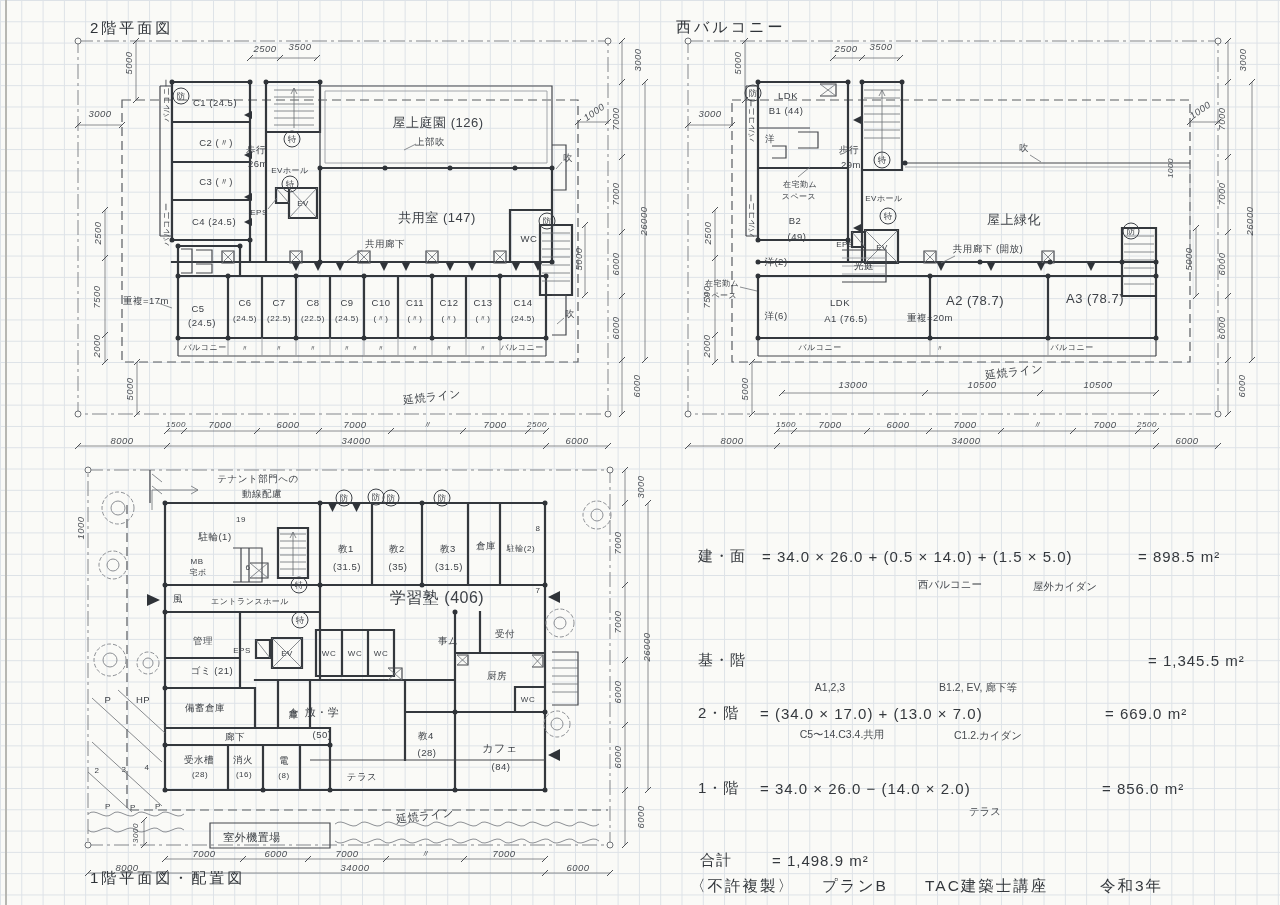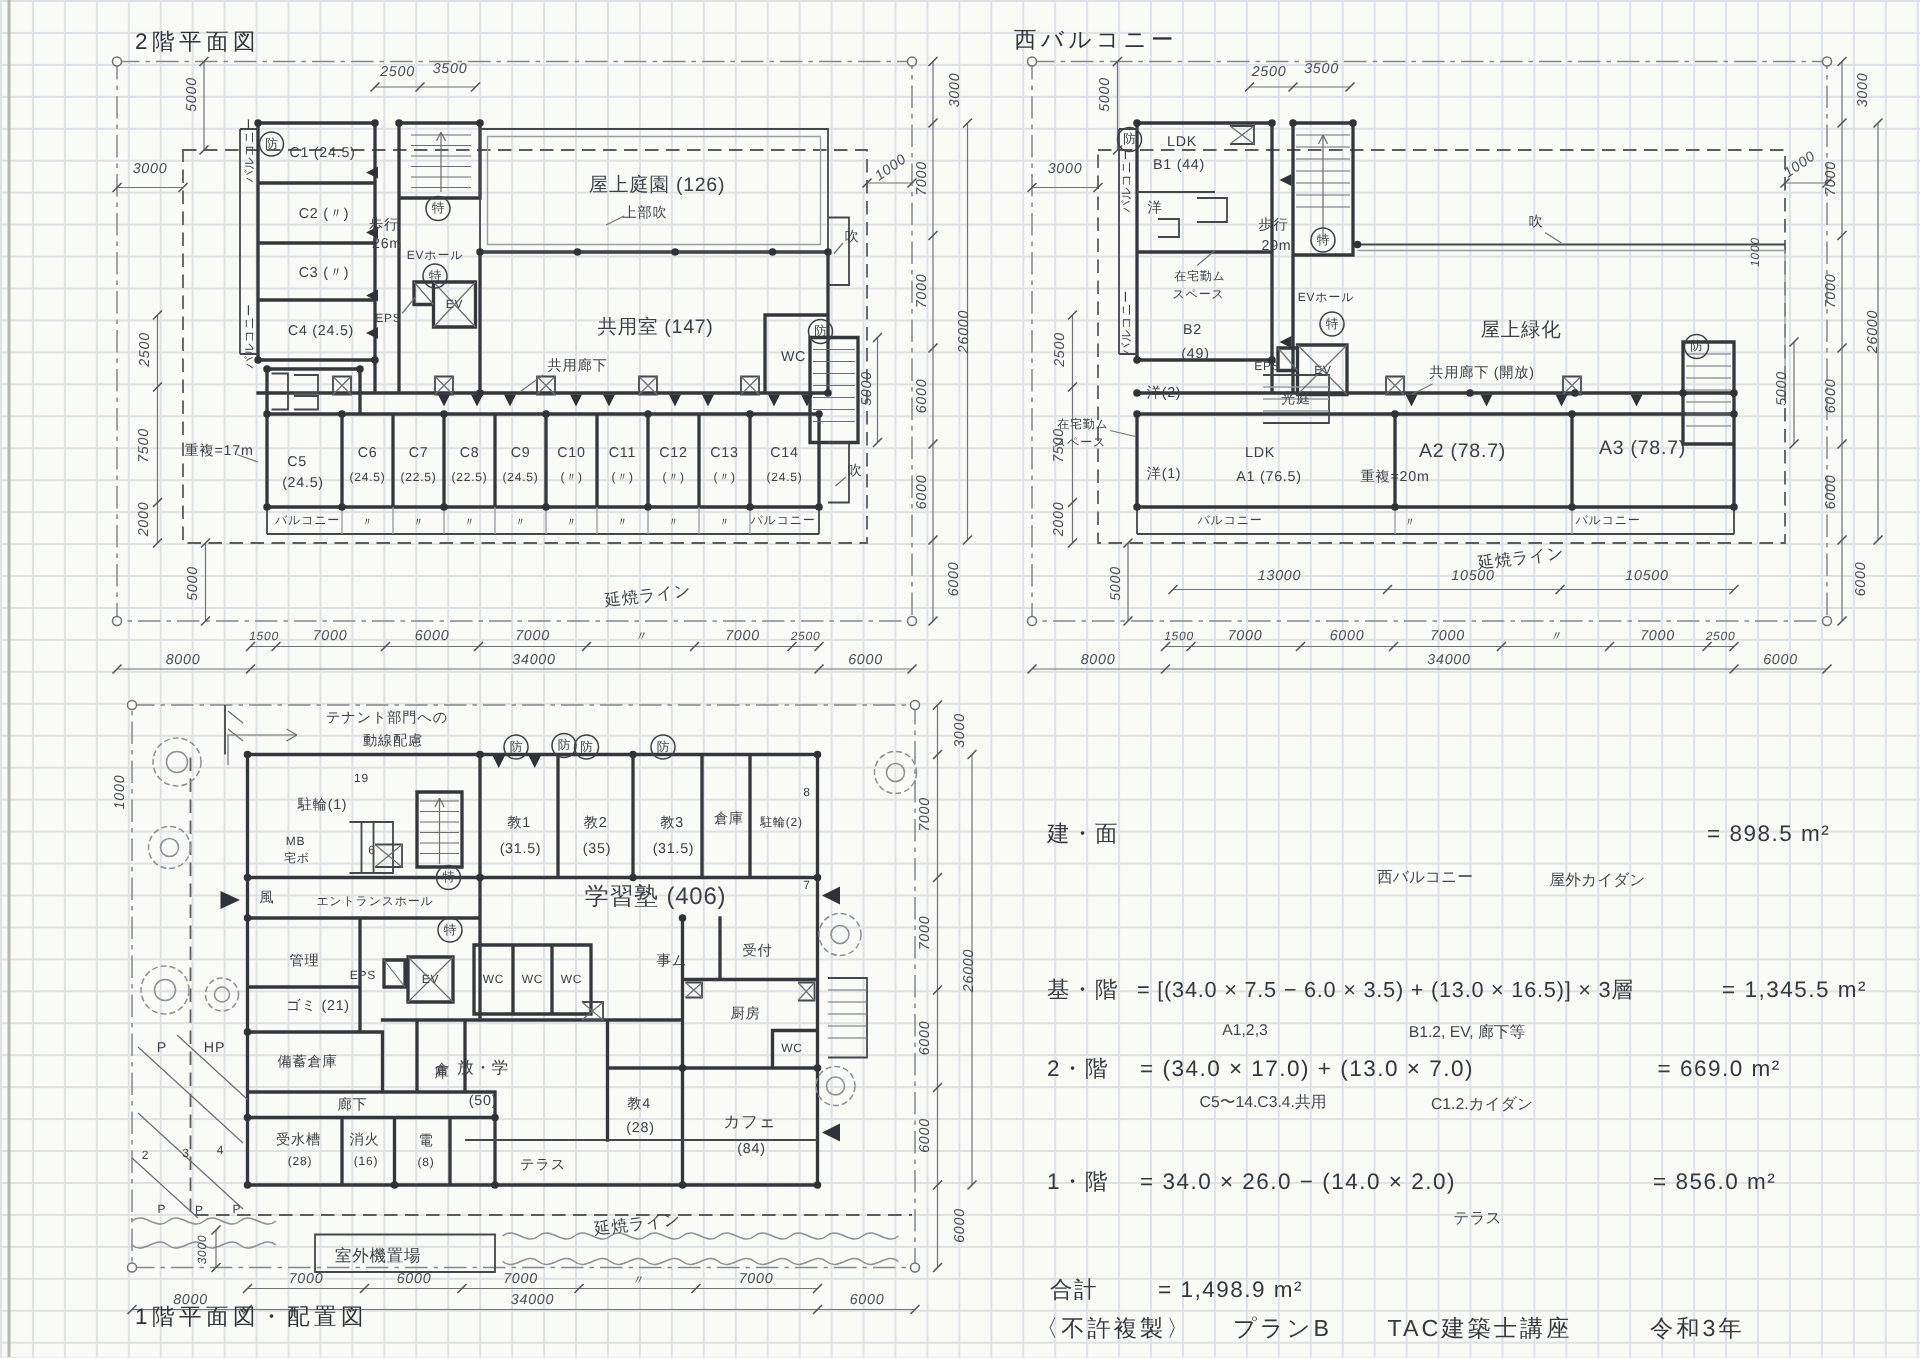--- a/index.html
+++ b/index.html
@@ -295,21 +295,21 @@
 <span class="lb xs" style="left:845px;top:244px">EPS</span>
 <span class="lb xs" style="left:882px;top:247px">EV</span>
 <span class="lb s" style="left:1024px;top:148px">吹</span>
 <span class="lb t" style="left:1014px;top:220px">屋上緑化</span>
 <span class="lb s" style="left:988px;top:249px">共用廊下 (開放)</span>
 <span class="circ" style="left:1131px;top:231px">防</span>
 <span class="lb s" style="left:776px;top:262px">洋(2)</span>
 <span class="lb s" style="left:864px;top:266px">光庭</span>
 <span class="lb xs" style="left:722px;top:283px">在宅勤ム</span>
 <span class="lb xs" style="left:720px;top:295px">スペース</span>
-<span class="lb s" style="left:776px;top:316px">洋(1)</span>
+<span class="lb s" style="left:776px;top:316px">洋(6)</span>
 <span class="lb s" style="left:840px;top:302px">LDK</span>
 <span class="lb s" style="left:846px;top:318px">A1 (76.5)</span>
 <span class="lb s" style="left:930px;top:318px">重複=20m</span>
 <span class="lb t" style="left:975px;top:300px">A2 (78.7)</span>
 <span class="lb t" style="left:1095px;top:298px">A3 (78.7)</span>
 <span class="lb xs" style="left:820px;top:347px">バルコニー</span>
 <span class="lb xs" style="left:940px;top:348px">〃</span>
 <span class="lb xs" style="left:1072px;top:347px">バルコニー</span>
 <span class="lb rsm" style="left:1014px;top:372px">延焼ライン</span>
 <span class="lb dim" style="left:846px;top:48px">2500</span>
@@ -420,25 +420,25 @@
 <span class="lb dim" style="left:276px;top:853px">6000</span>
 <span class="lb dim" style="left:347px;top:853px">7000</span>
 <span class="lb dim" style="left:425px;top:854px">〃</span>
 <span class="lb dim" style="left:504px;top:853px">7000</span>
 <span class="lb dim" style="left:127px;top:867px">8000</span>
 <span class="lb dim" style="left:355px;top:867px">34000</span>
 <span class="lb dim" style="left:578px;top:867px">6000</span>
 <span class="lb dxs rot" style="left:135px;top:833px">3000</span>
 
 <span class="la calc" style="left:698px;top:556px">建・面</span>
+<span class="la calc" style="left:762px;top:556px">= 34.0 × 26.0 + (0.5 × 14.0) + (1.5 × 5.0)</span>
 <span class="la calc" style="left:1138px;top:556px">= 898.5 m²</span>
 <span class="cnote" style="left:950px;top:585px">西バルコニー</span>
 <span class="cnote" style="left:1065px;top:587px">屋外カイダン</span>
 <span class="la calc" style="left:698px;top:660px">基・階</span>
-<span class="la cf" style="left:758px;top:660px">= [(34.0 × 7.5 − 6.0 × 3.5) + (13.0 × 16.5)] × 3層</span>
 <span class="la calc" style="left:1148px;top:660px">= 1,345.5 m²</span>
 <span class="cnote" style="left:830px;top:687px">A1,2,3</span>
 <span class="cnote" style="left:978px;top:688px">B1.2, EV, 廊下等</span>
 <span class="la calc" style="left:698px;top:713px">2・階</span>
 <span class="la calc" style="left:760px;top:713px">= (34.0 × 17.0) + (13.0 × 7.0)</span>
 <span class="la calc" style="left:1105px;top:713px">= 669.0 m²</span>
 <span class="cnote" style="left:842px;top:735px">C5〜14.C3.4.共用</span>
 <span class="cnote" style="left:988px;top:736px">C1.2.カイダン</span>
 <span class="la calc" style="left:698px;top:788px">1・階</span>
 <span class="la calc" style="left:760px;top:788px">= 34.0 × 26.0 − (14.0 × 2.0)</span>

